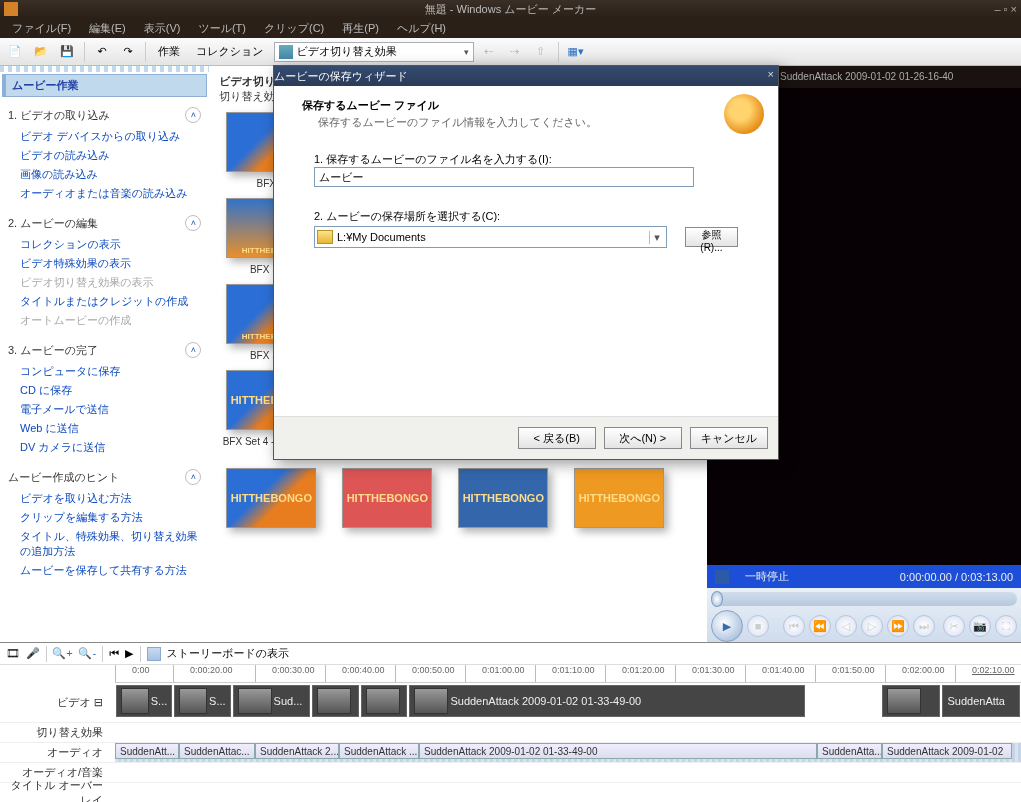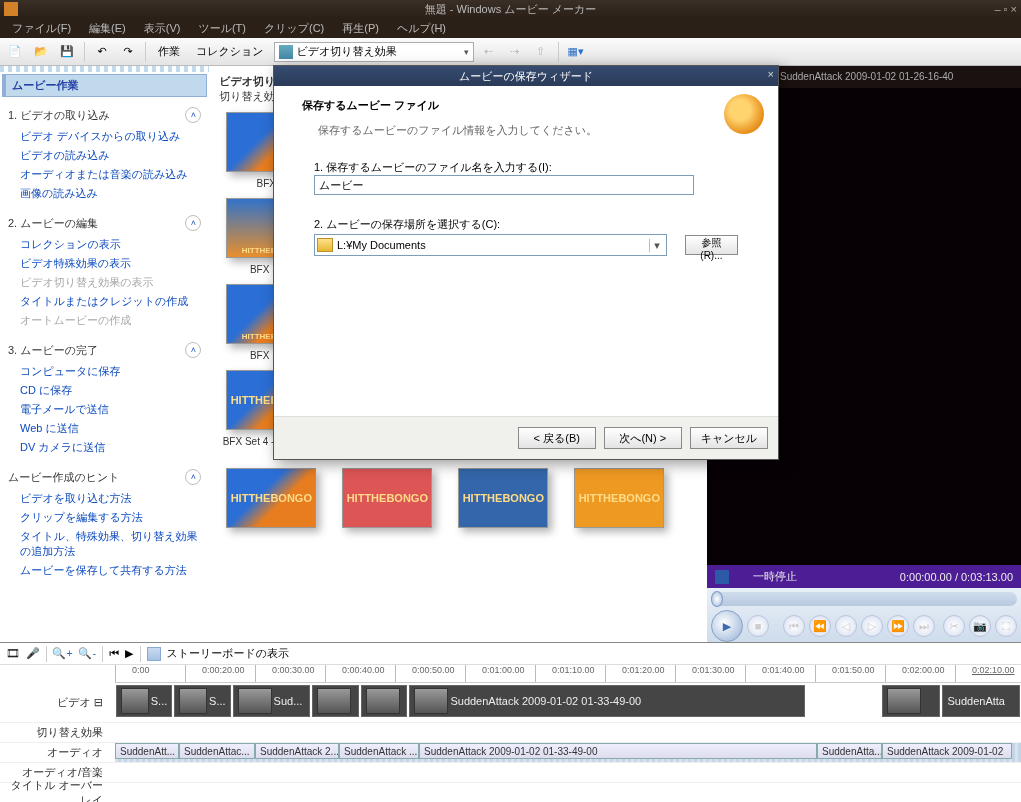--- a/index.html
+++ b/index.html
@@ -27,40 +27,40 @@
 .collection-panel{width:518px;background:#fff;overflow:auto;padding:4px}
 .collection-header{padding:4px 6px;color:#333}
 .thumb-grid{display:flex;flex-wrap:wrap;gap:8px;padding:4px}
 .thumb{width:108px;text-align:center}
 .thumb .img{width:90px;height:60px;margin:0 auto;background:linear-gradient(135deg,#2b6fd6 40%,#e77d1f 60%);border:1px solid #999;box-shadow:4px 4px 8px rgba(0,0,0,.3);position:relative;overflow:hidden;display:flex;align-items:center;justify-content:center;color:#fd8;font-weight:bold;font-size:10px}
 .thumb .label{margin-top:6px;color:#333;font-size:10px;line-height:1.2}
 .preview-panel{flex:1;background:#0a0606;color:#ccc;display:flex;flex-direction:column}
 .preview-header{padding:4px 6px;background:#1a1210;color:#aaa;font-size:10px}
 .preview-screen{flex:1;background:#070005}
 .preview-controls{background:linear-gradient(#e9f0f7,#cfdcec);height:54px;padding:2px 4px}
-.preview-status{background:#4c1d95;color:#eee;padding:4px 8px;display:flex;align-items:center;gap:24px}
+.preview-status{background:#1d4ed8;color:#eee;padding:4px 8px;display:flex;align-items:center;gap:16px}
 .play-btn{width:32px;height:32px;border-radius:50%;background:radial-gradient(circle at 40% 40%,#fff,#b3c7e2 70%,#7f9cc1);border:1px solid #8aa2c3;display:inline-flex;align-items:center;justify-content:center}
 .ctrl-sm{width:22px;height:22px;border-radius:50%;background:radial-gradient(#fff,#d6def0);border:1px solid #b8c4dd;display:inline-flex;align-items:center;justify-content:center}
 .timeline-area{background:#fff;height:187px;border-top:1px solid #888}
 .tl-toolbar{height:22px;display:flex;align-items:center;gap:6px;padding:0 6px;border-bottom:1px solid #ddd}
 .tl-ruler{height:18px;background:#fff;border-bottom:1px solid #ccc;position:relative;margin-left:115px;overflow:hidden}
 .tl-ruler .tick{position:absolute;top:0;font-size:9px;color:#666;border-left:1px solid #bbb;height:100%;padding-left:16px}
 .tl-track{display:flex;align-items:center;height:36px;border-bottom:1px solid #eee}
 .tl-label{width:115px;text-align:right;padding-right:12px;color:#333;font-size:11px}
 .tl-content{flex:1;height:100%;background:#fff;display:flex;position:relative;overflow:hidden}
 .clip{height:32px;background:linear-gradient(#eef,#dde);border:1px solid #8aa;display:flex;align-items:center;padding:0 4px;font-size:10px;color:#333;overflow:hidden;white-space:nowrap}
 .clip-vid{background:#454545;border:1px solid #666;color:#eee;margin:2px 1px;position:relative}
 .clip-vid .thumb-small{width:34px;height:26px;background:linear-gradient(#999,#555);margin-right:2px;border:1px solid #333}
 .tl-track.small{height:20px}
 .tl-track.small .clip{height:16px}
 .dialog{position:absolute;left:273px;top:65px;width:506px;background:#f0f0ec;border:1px solid #555;box-shadow:4px 4px 14px rgba(0,0,0,.4);z-index:50}
-.dlg-title{height:20px;background:linear-gradient(#354b70,#2b3b58);color:#fff;display:flex;align-items:center;justify-content:center;position:relative;font-size:11px}
+.dlg-title{height:20px;background:linear-gradient(#354b70,#2b3b58);color:#fff;display:flex;align-items:center;position:relative;font-size:11px}
 .dlg-close{position:absolute;right:4px;top:2px;color:#ddd}
 .dlg-body{background:#fff;padding:12px 28px;min-height:330px;position:relative}
-.dlg-sub{color:#666;padding-left:16px;margin-top:10px;margin-bottom:16px}
+.dlg-sub{color:#666;padding-left:16px;margin-top:2px;margin-bottom:16px}
 .dlg-icon{position:absolute;right:14px;top:8px;width:40px;height:40px;background:radial-gradient(circle at 40% 40%,#ffd36e 30%,#e78f1c 70%);border-radius:50%}
 .dlg-field{padding:6px 12px}
 .dlg-input{width:380px;height:20px;border:1px solid #7f9db9;padding:0 4px;background:#fff}
 .dlg-combo{width:380px;height:22px;border:1px solid #7f9db9;background:#fff;display:inline-flex;align-items:center;padding:0 2px}
 .dlg-footer{background:#f0f0ec;padding:10px;display:flex;justify-content:flex-end;gap:8px;border-top:1px solid #ddd}
 .dlg-btn{min-width:78px;height:22px;border:1px solid #8a8a8a;background:linear-gradient(#fff,#e4e4e4);padding:0 10px}
 .dlg-btn-ref{min-width:50px;height:20px;border:1px solid #8a8a8a;background:linear-gradient(#fff,#e4e4e4);padding:0 6px;font-size:10px}
 .folder-ico{width:16px;height:14px;background:linear-gradient(#ffe28a,#e6b733);border:1px solid #b8922a;display:inline-block;margin-right:4px;vertical-align:middle}
 .audio-wave{background:repeating-linear-gradient(90deg,#d8e3f0 0,#d8e3f0 3px,#c5d4e7 3px,#c5d4e7 6px)}
 </style>
@@ -109,22 +109,22 @@
   <div class="tasks-panel">
     <div style="height:6px;background:repeating-linear-gradient(90deg,#c1d9ed 0 4px,#fff 4px 8px)"></div>
     <div class="tasks-header">ムービー作業</div>
     <div class="task-section">
       <div class="task-section-h">
           <span>1. ビデオの取り込み</span>
           <span class="collapse">˄</span>
         </div>
       <span class="task-link">ビデオ デバイスからの取り込み</span>
       <span class="task-link">ビデオの読み込み</span>
+      <span class="task-link">画像の読み込み</span>
       <span class="task-link">オーディオまたは音楽の読み込み</span>
-      <span class="task-link">画像の読み込み</span>
     </div>
     <div class="task-section">
       <div class="task-section-h">
           <span>2. ムービーの編集</span>
           <span class="collapse">˄</span>
         </div>
       <span class="task-link">コレクションの表示</span>
       <span class="task-link">ビデオ特殊効果の表示</span>
       <span class="task-link task-disabled">ビデオ切り替え効果の表示</span>
       <span class="task-link">タイトルまたはクレジットの作成</span>
@@ -272,21 +272,21 @@
     <span style="color:#2a6fc8">🔍-</span>
     <span style="width:1px;height:16px;background:#ccc"></span>
     <span>⏮</span>
     <span>▶</span>
     <span style="width:1px;height:16px;background:#ccc"></span>
     <span style="width:14px;height:14px;background:linear-gradient(#c9dbef,#a6c2e4);border:1px solid #89a9d1"></span>
     <span>ストーリーボードの表示</span>
   </div>
   <div class="tl-ruler" id="ruler">
       <div class="tick" style="left: 0px;">0:00</div>
-      <div class="tick" style="left: 70px;">0:00:20.00</div>
+      <div class="tick" style="left: 58px;">0:00:20.00</div>
       <div class="tick" style="left: 140px; text-align: right;">0:00:30.00</div>
       <div class="tick" style="left: 210px;">0:00:40.00</div>
       <div class="tick" style="left: 280px;">0:00:50.00</div>
       <div class="tick" style="left: 350px;">0:01:00.00</div>
       <div class="tick" style="left: 420px;">0:01:10.00</div>
       <div class="tick" style="left: 490px;">0:01:20.00</div>
       <div class="tick" style="left: 560px;">0:01:30.00</div>
       <div class="tick" style="left: 630px;">0:01:40.00</div>
       <div class="tick" style="left: 700px;">0:01:50.00</div>
       <div class="tick" style="left: 770px;">0:02:00.00</div>

